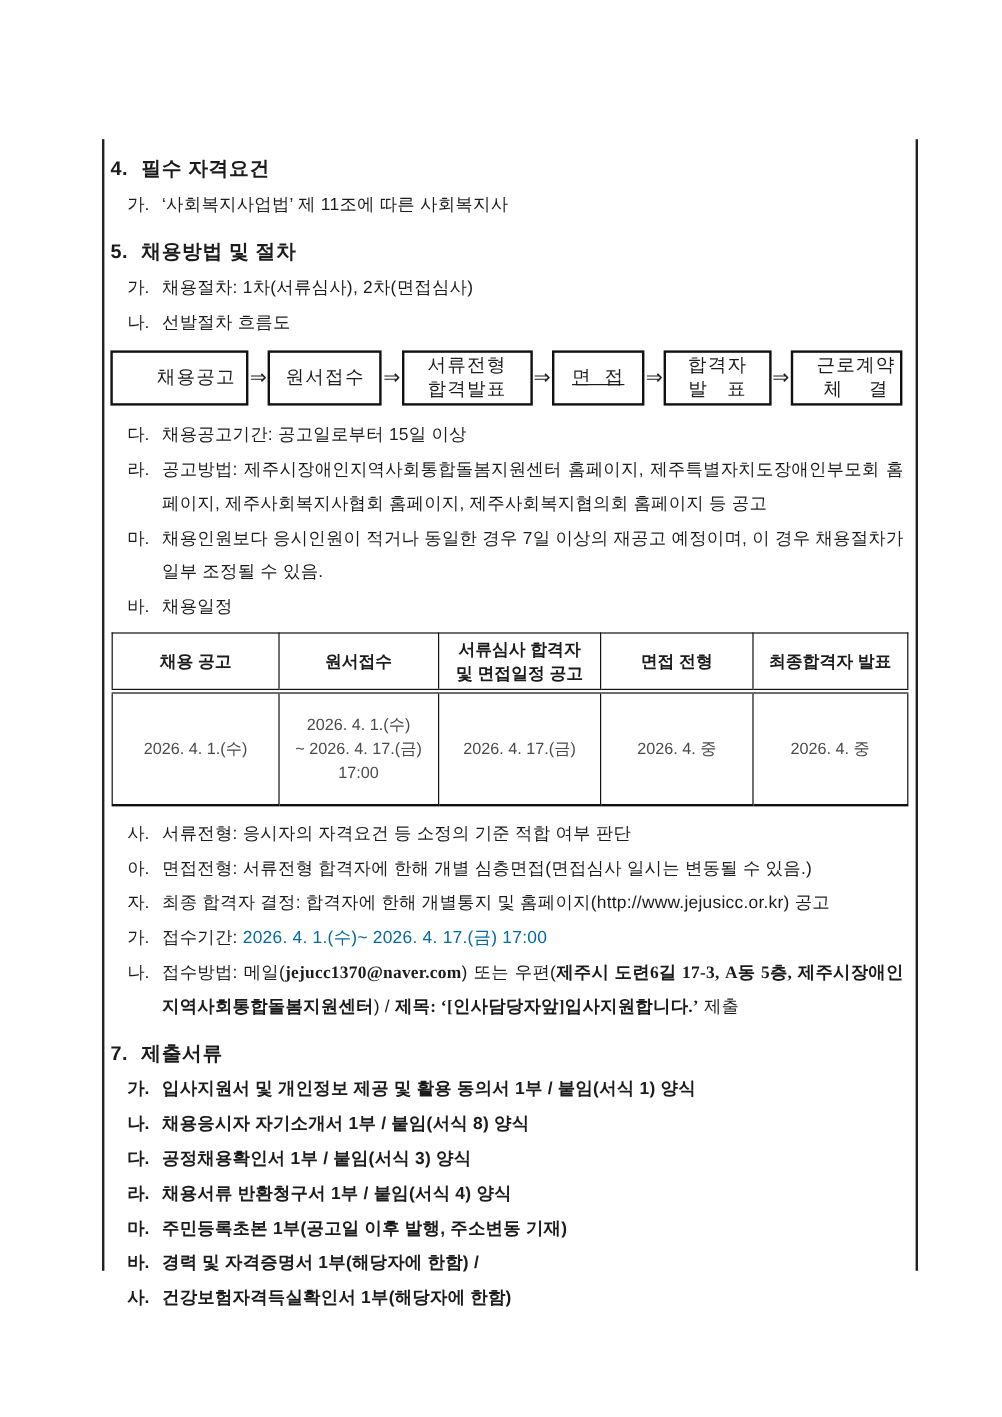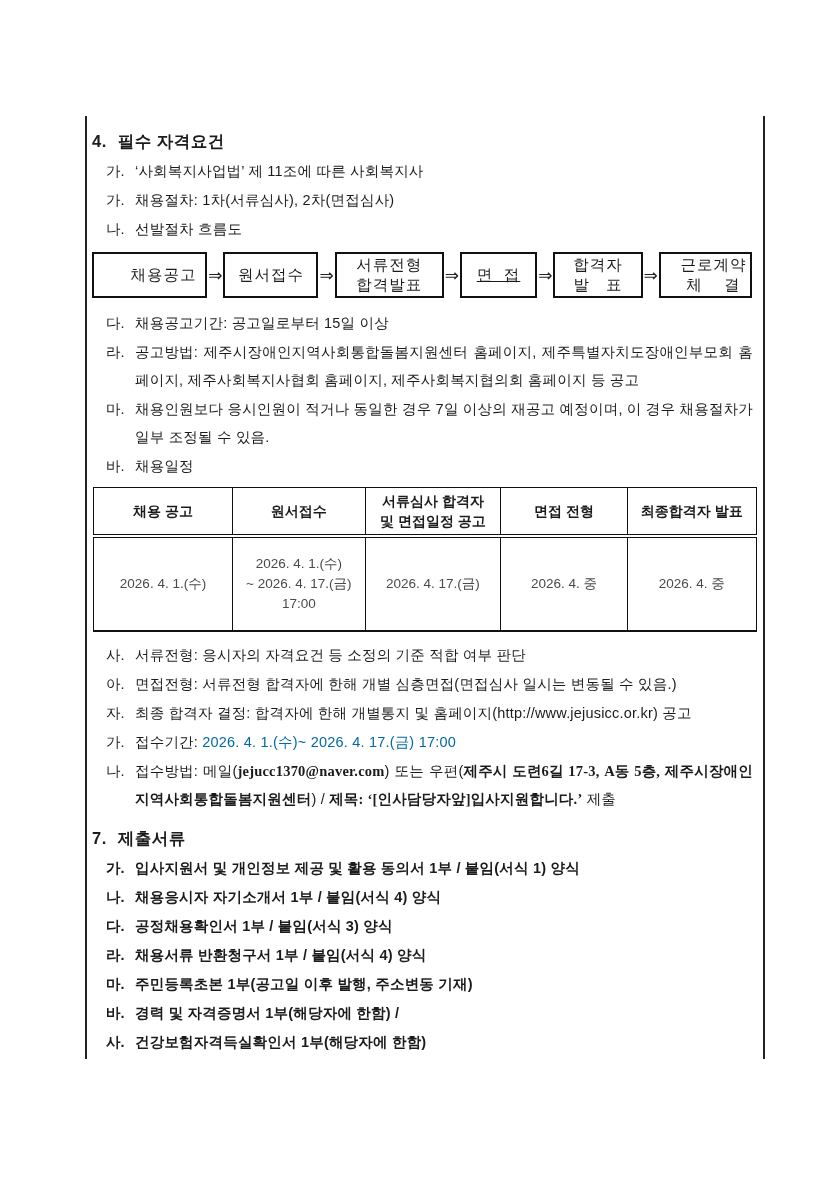--- a/index.html
+++ b/index.html
@@ -88,20 +88,23 @@
 <div class="frame">
 
   <div class="sec-heading">
     <span class="num">4.</span><span>필수 자격요건</span>
   </div>
   <div class="item">
     <span class="marker">가.</span>
     <div class="itext">‘사회복지사업법’ 제 11조에 따른 사회복지사</div>
   </div>
 
+  <div class="sec-heading">
+    <span class="num">5.</span><span>채용방법 및 절차</span>
+  </div>
   <div class="item">
     <span class="marker">가.</span>
     <div class="itext">채용절차: 1차(서류심사), 2차(면접심사)</div>
   </div>
   <div class="item">
     <span class="marker">나.</span>
     <div class="itext">선발절차 흐름도</div>
   </div>
 
   <div class="flow">
@@ -187,21 +190,21 @@
   <div class="sec-heading">
     <span class="num">7.</span><span>제출서류</span>
   </div>
   <div class="s7">
     <div class="item">
       <span class="marker">가.</span>
       <div class="itext">입사지원서 및 개인정보 제공 및 활용 동의서 1부 / 붙임(서식 1) 양식</div>
     </div>
     <div class="item">
       <span class="marker">나.</span>
-      <div class="itext">채용응시자 자기소개서 1부 / 붙임(서식 4) 양식</div>
+      <div class="itext">채용응시자 자기소개서 1부 / 붙임(서식 8) 양식</div>
     </div>
     <div class="item">
       <span class="marker">다.</span>
       <div class="itext">공정채용확인서 1부 / 붙임(서식 3) 양식</div>
     </div>
     <div class="item">
       <span class="marker">라.</span>
       <div class="itext">채용서류 반환청구서 1부 / 붙임(서식 4) 양식</div>
     </div>
     <div class="item">

